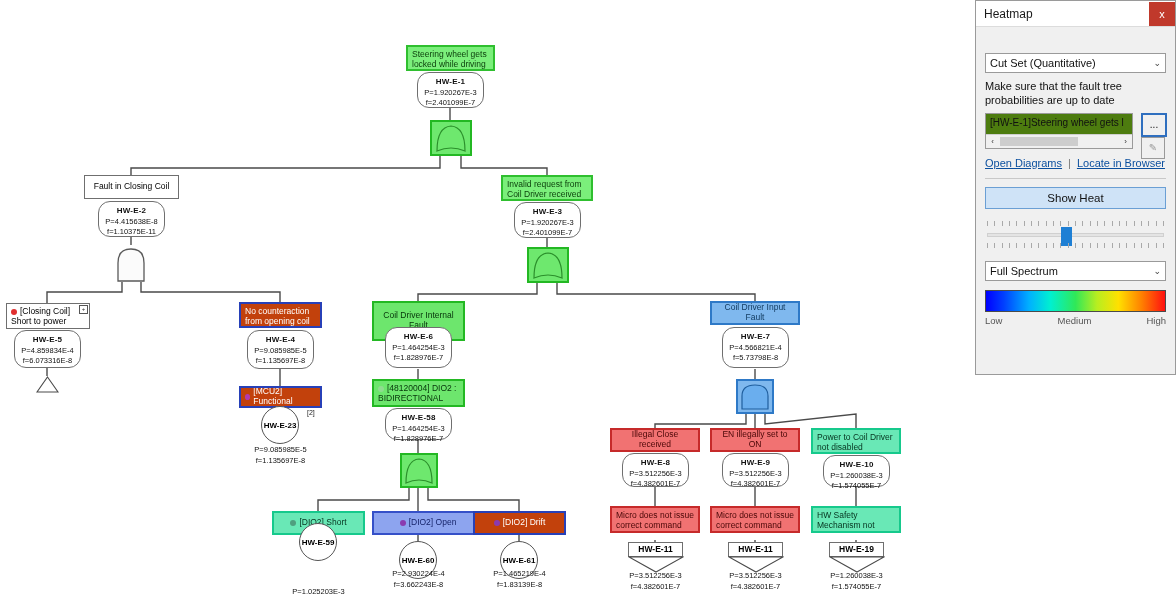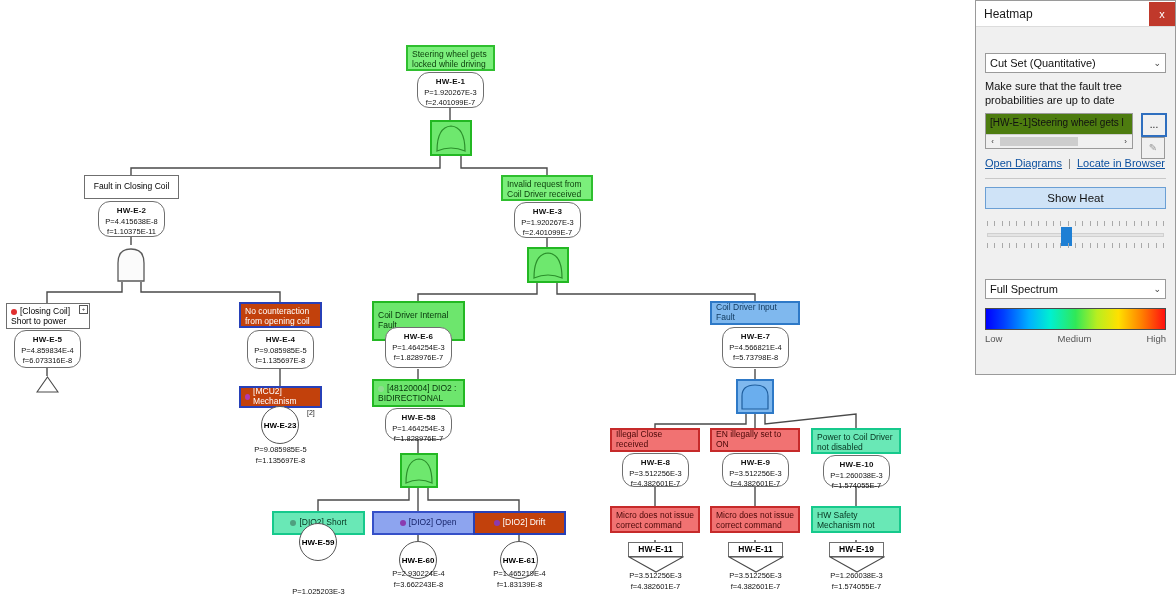--- a/index.html
+++ b/index.html
@@ -13,21 +13,21 @@
   #canvas{position:absolute;left:0;top:0;width:975px;height:594px;background:#fff;overflow:hidden;}
   #wires{position:absolute;left:0;top:0;width:975px;height:594px;}
 
   
   .evt{
     position:absolute;box-sizing:border-box;
     border:1px solid #7a7a7a;background:#ffffff;
     padding:3px 4px;line-height:1.15;font-size:8.5px;
     overflow:hidden;
   }
-  .evt.c{text-align:left;}
+  .evt.c{text-align:center;}
   .evt.green{background:#7bef7b;border:2px solid #2fbf2f;color:#0a3d0a;}
   .evt.green2{background:#6de66d;border:2px solid #23b823;color:#06340a;}
   .evt.mint{background:#69e8b6;border:2px solid #16c98c;color:#05331f;}
   .evt.blue{background:#c2410c;border:2px solid #2740b8;color:#ffffff;}
   .evt.blue2{background:#8da4ef;border:2px solid #3550c8;color:#17246b;}
   .evt.lblue{background:#7fb8ee;border:2px solid #2e79c7;color:#10395e;}
   .evt.red{background:#f17272;border:2px solid #c62a2a;color:#4a0707;}
   .evt.plain{background:#ffffff;border:1px solid #6f6f6f;color:#000;}
 
   
@@ -207,21 +207,21 @@
     <span>No counteraction from opening coil</span>
   </div>
   <div class="det" style="left:247px;top:330px;width:67px;height:39px;">
     <b>HW-E-4</b>
     <div class="p">P=9.085985E-5</div>
     <div class="p">f=1.135697E-8</div>
   </div>
 
   <div class="evt blue" style="left:239px;top:386px;width:83px;height:22px;display:flex;align-items:center;">
     <span class="bullet" style="background:#b03ab0;"></span>
-      <span>[MCU2] Mechanism</span>
+      <span>[MCU2] Functional</span>
   </div>
   <span class="mult" style="left:307px;top:409px;">[2]</span>
   <div class="circ" style="left:261px;top:406px;width:38px;height:38px;">
     <span>HW-E-23</span>
   </div>
   <div class="stat" style="left:247px;top:445px;width:67px;">
     <div>P=9.085985E-5</div>
     <div>f=1.135697E-8</div>
   </div>
 
@@ -473,21 +473,21 @@
           <i></i>
           <i></i>
           <i></i>
           <i></i>
           <i></i>
           <i></i>
           <i></i>
       </div>
     </div>
 
-    <div class="combo" style="margin-top:22px;">
+    <div class="combo" style="margin-top:4px;">
       <span>Full Spectrum</span>
       <span class="cap">⌄</span>
     </div>
 
     <div class="gradbar"></div>
     <div class="glabels">
       <span>Low</span>
       <span>Medium</span>
       <span>High</span>
     </div>

